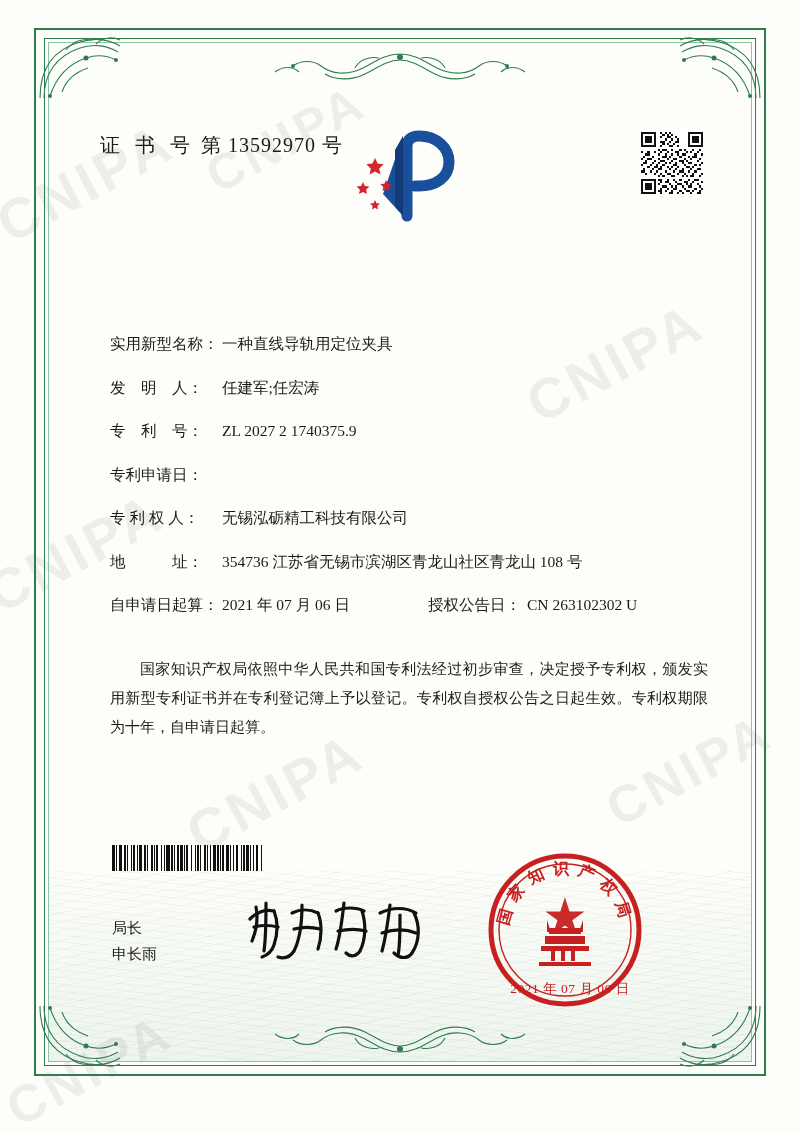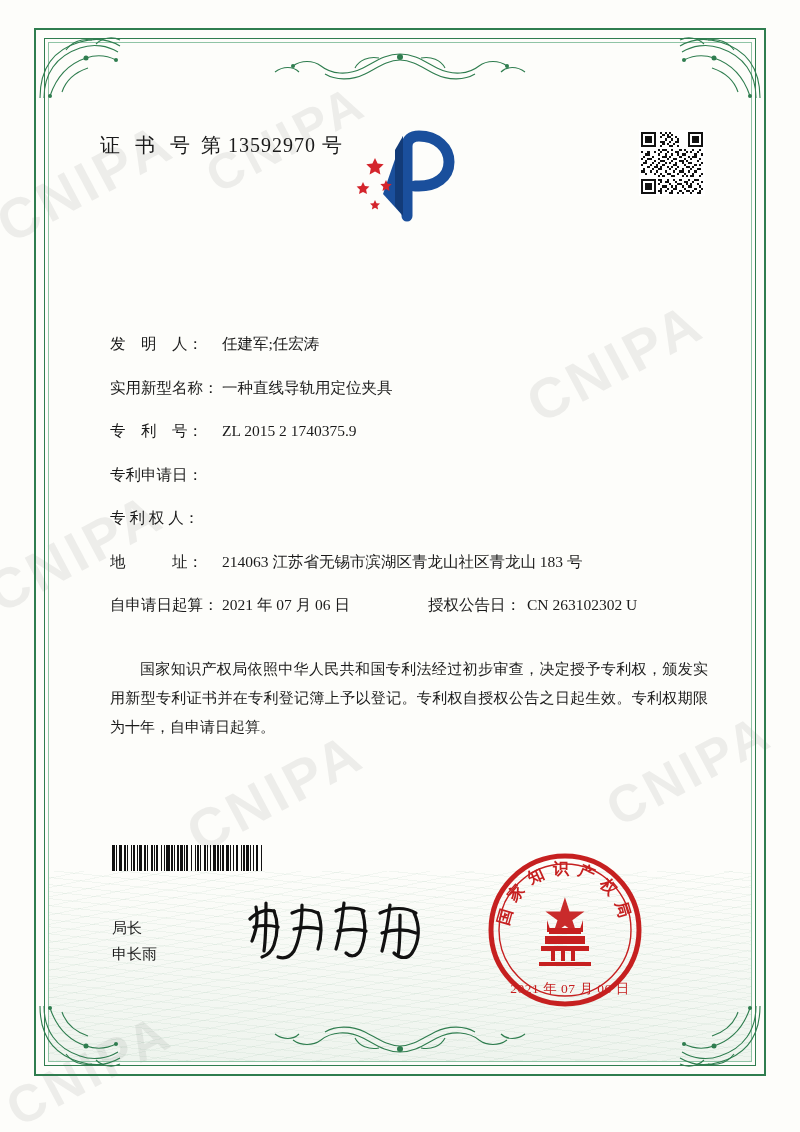--- a/index.html
+++ b/index.html
@@ -524,40 +524,41 @@
           <rect x="19" y="28" width="1" height="1"></rect>
           <rect x="23" y="28" width="1" height="1"></rect>
           <rect x="26" y="28" width="2" height="1"></rect>
       </g>
     </svg>
   </div>
 
 
   <div class="fields">
     <div class="field">
+      <span class="k">实用新型名称：</span>
+      <span class="v">一种直线导轨用定位夹具</span>
+    </div>
+    <div class="field">
       <span class="k">发　明　人：</span>
       <span class="v">任建军;任宏涛</span>
     </div>
     <div class="field">
-      <span class="k">实用新型名称：</span>
-      <span class="v">一种直线导轨用定位夹具</span>
-    </div>
-    <div class="field">
       <span class="k">专　利　号：</span>
-      <span class="v">ZL 2015 2 1740375.9</span>
+      <span class="v">ZL 2027 2 1740375.9</span>
     </div>
     <div class="field">
       <span class="k">专利申请日：</span>
     </div>
     <div class="field">
       <span class="k">专 利 权 人：</span>
+      <span class="v">无锡泓砺精工科技有限公司</span>
     </div>
     <div class="field">
       <span class="k">地　　　址：</span>
-      <span class="v">214063 江苏省无锡市滨湖区青龙山社区青龙山 183 号</span>
+      <span class="v">354736 江苏省无锡市滨湖区青龙山社区青龙山 108 号</span>
     </div>
     <div class="field field-row-pub">
       <span class="k">自申请日起算：</span>
       <span class="v">2021 年 07 月 06 日</span>
       <span class="k2">授权公告日：</span>
       <span>CN 263102302 U</span>
     </div>
   </div>
 
   <div class="para p1">国家知识产权局依照中华人民共和国专利法经过初步审查，决定授予专利权，颁发实用新型专利证书并在专利登记簿上予以登记。专利权自授权公告之日起生效。专利权期限为十年，自申请日起算。</div>

